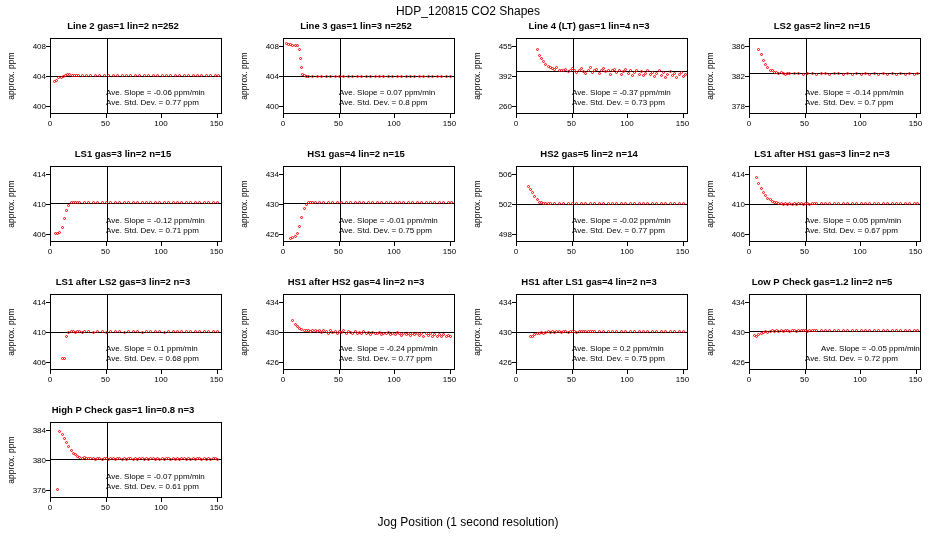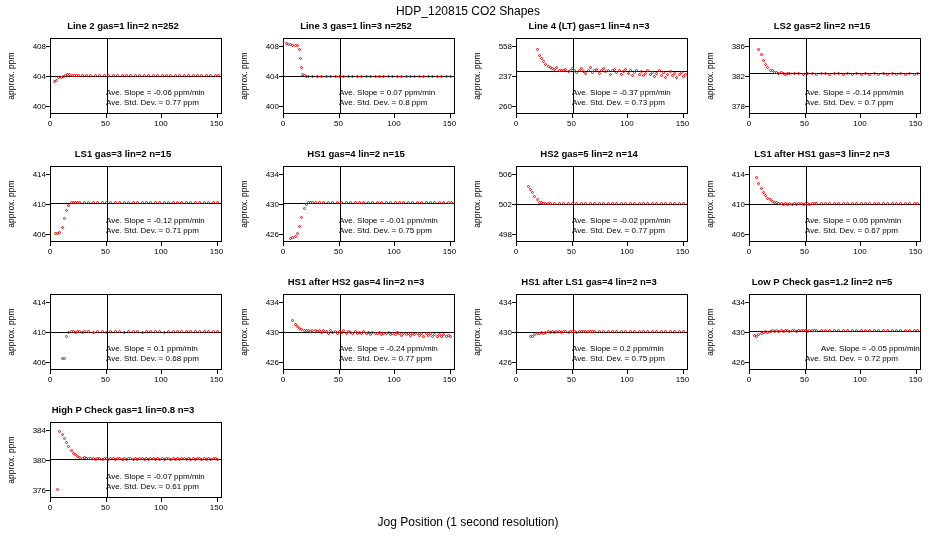--- a/index.html
+++ b/index.html
@@ -343,23 +343,23 @@
           <div class="pt" style="left: 164.2px; top: 33.4px;"></div>
           <div class="pt" style="left: 166.5px; top: 37.2px;"></div>
           <div class="pt" style="left: 168.7px; top: 35px;"></div>
         </div>
       </div>
       <div class="annot slope" style="left: 100px;">Ave. Slope =  -0.37  ppm/min</div>
       <div class="annot std" style="left: 100px; text-align: center;">Ave. Std. Dev. =  0.73  ppm</div>
       <div class="yticks">
         <div class="ytick" style="top: 68.4px;">260</div>
         <div class="ytickmark" style="top: 68.4px;"></div>
-        <div class="ytick" style="top: 38px;">237</div>
-        <div class="ytickmark" style="top: 38px;"></div>
-        <div class="ytick" style="top: 7.6px;">558</div>
+        <div class="ytick" style="top: 38px;">392</div>
+        <div class="ytickmark" style="top: 38px;"></div>
+        <div class="ytick" style="top: 7.6px;">455</div>
         <div class="ytickmark" style="top: 7.6px;"></div>
       </div>
       <div class="xticks">
         <div class="xtickmark" style="left: 0px;"></div>
         <div class="xtick" style="left: 0px;">0</div>
         <div class="xtickmark" style="left: 55.5px;"></div>
         <div class="xtick" style="left: 55.5px;">50</div>
         <div class="xtickmark" style="left: 111px;"></div>
         <div class="xtick" style="left: 111px;">100</div>
         <div class="xtickmark" style="left: 166.5px;"></div>
@@ -732,20 +732,21 @@
         <div class="xtick" style="left: 0px;">0</div>
         <div class="xtickmark" style="left: 55.5px;"></div>
         <div class="xtick" style="left: 55.5px;">50</div>
         <div class="xtickmark" style="left: 111px;"></div>
         <div class="xtick" style="left: 111px;">100</div>
         <div class="xtickmark" style="left: 166.5px;"></div>
         <div class="xtick" style="left: 166.5px;">150</div>
       </div>
     </div>
     <div class="panel" style="left: 6px; top: 274px;">
+      <div class="panel-title">LS1 after LS2 gas=3 lin=2 n=3</div>
       <div class="ylabel">approx. ppm</div>
       <div class="plot-box">
         <div class="plot-inner">
           <div class="hline" style="top: 36.5px;"></div>
           <div class="vline" style="left: 55.5px;"></div>
           <div class="pt" style="left: 11.1px; top: 63.1px;"></div>
           <div class="pt" style="left: 13.3px; top: 63.8px;"></div>
           <div class="pt" style="left: 15.5px; top: 41px;"></div>
           <div class="pt" style="left: 17.8px; top: 37.2px;"></div>
           <div class="pt" style="left: 20px; top: 36.5px;"></div>

